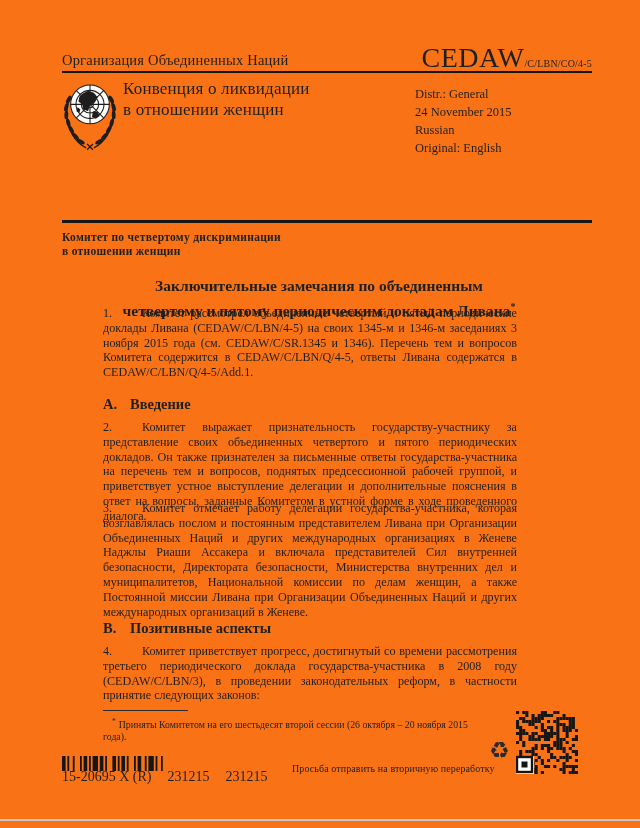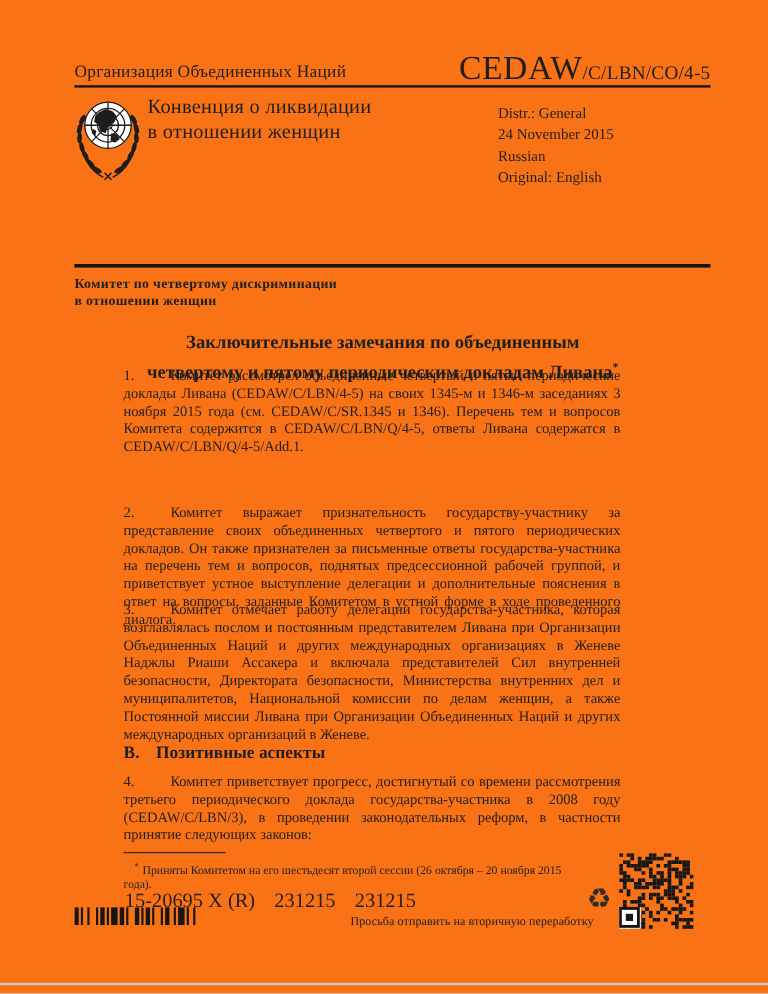--- a/index.html
+++ b/index.html
@@ -8,38 +8,38 @@
     position:relative; width:640px; height:828px; margin:0 auto;
     background:#f97316; overflow:hidden;
     font-family:"Liberation Serif","DejaVu Serif",serif;
     color:#1f1f1f;
     -webkit-font-smoothing:antialiased;
   }
   .abs { position:absolute; }
   .org-name { left:62px; top:52px; font-size:14.5px; letter-spacing:.2px; }
   .doc-symbol { right:48px; top:42px; text-align:right; white-space:nowrap; }
   .doc-symbol .big { font-size:28px; letter-spacing:.5px; }
-  .doc-symbol .small { font-size:16px; letter-spacing:.2px;margin-top:35px; }
+  .doc-symbol .small { font-size:10px; letter-spacing:.2px;margin-top:35px; }
   .rule { left:62px; width:530px; background:#161616; }
   .rule-1 { top:71px; height:2px; }
   .rule-2 { top:220px; height:3px; }
   .emblem { left:61px; top:78px; }
   .conv-title { left:123px; top:79px; font-size:17px; font-weight:normal; line-height:20.5px; letter-spacing:.2px; }
   .distr { left:415px; top:85px; font-size:12.5px; line-height:18px; }
   .committee { left:62px; top:231px; font-size:11.5px; font-weight:bold; line-height:13.5px; letter-spacing:.3px; }
   .doc-title { left:120px; top:276px; width:398px; font-size:15.5px; font-weight:bold; line-height:20.5px;text-align:center; }
   .doc-title sup { font-size:10px; }
   .block { left:103px; width:414px; font-size:12.1px; line-height:14.8px; text-align:justify; }
   .pnum { display:inline-block; width:39px; }
   .heading { left:103px; width:414px; font-size:14.5px; font-weight:bold; line-height:18px; }
   .hletter { display:inline-block; width:27px; }
   .fn-rule { left:103px; top:710px; width:85px; height:1px; background:#2a2a2a; }
   .footnote { left:103px; top:716px; width:380px; font-size:9.8px; line-height:12px; }
   .footnote sup { font-size:7.5px; margin:0 3px 0 9px; }
-  .job-line { left:62px; top:741px; font-size:17px; white-space:nowrap;margin-left:42px; }
+  .job-line { left:62px; top:769px; font-size:14px; white-space:nowrap; }
   .job-line span { margin-right:16px; }
   .barcode { left:62px; top:756px; }
   .recycle { left:292px; top:747px; font-size:10px; font-weight:normal; letter-spacing:.1px; white-space:nowrap;margin-top:16px; }
   .recycle-glyph { left:489px; top:737px; font-family:"DejaVu Sans",sans-serif; font-size:23px; color:#2b2b2b; }
   .qr { left:516px; top:711px; }
   .scan-edge { left:0; top:819px; width:640px; height:2px; background:#c6c6c6; }
 </style>
 </head>
 <body>
 
@@ -112,20 +112,23 @@
   </div>
 
   <div class="abs doc-title">
     <span>Заключительные замечания по объединенным четвертому и пятому периодическим докладам Ливана</span><sup>*</sup>
   </div>
 
   <div class="abs block" style="top:306px">
     <span class="pnum">1.</span><span>Комитет рассмотрел объединенные четвертый и пятый периодические доклады Ливана (CEDAW/C/LBN/4-5) на своих 1345-м и 1346-м заседаниях 3 ноября 2015 года (см. CEDAW/C/SR.1345 и 1346). Перечень тем и вопросов Комитета содержится в CEDAW/C/LBN/Q/4-5, ответы Ливана содержатся в CEDAW/C/LBN/Q/4-5/Add.1.</span>
   </div>
 
+  <div class="abs heading" style="top:395px">
+    <span class="hletter">A.</span><span>Введение</span>
+  </div>
 
   <div class="abs block" style="top:420px">
     <span class="pnum">2.</span><span>Комитет выражает признательность государству-участнику за представление своих объединенных четвертого и пятого периодических докладов. Он также признателен за письменные ответы государства-участника на перечень тем и вопросов, поднятых предсессионной рабочей группой, и приветствует устное выступление делегации и дополнительные пояснения в ответ на вопросы, заданные Комитетом в устной форме в ходе проведенного диалога.</span>
   </div>
 
   <div class="abs block" style="top:501px">
     <span class="pnum">3.</span><span>Комитет отмечает работу делегации государства-участника, которая возглавлялась послом и постоянным представителем Ливана при Организации Объединенных Наций и других международных организациях в Женеве Наджлы Риаши Ассакера и включала представителей Сил внутренней безопасности, Директората безопасности, Министерства внутренних дел и муниципалитетов, Национальной комиссии по делам женщин, а также Постоянной миссии Ливана при Организации Объединенных Наций и других международных организаций в Женеве.</span>
   </div>
 
   <div class="abs heading" style="top:619px">

